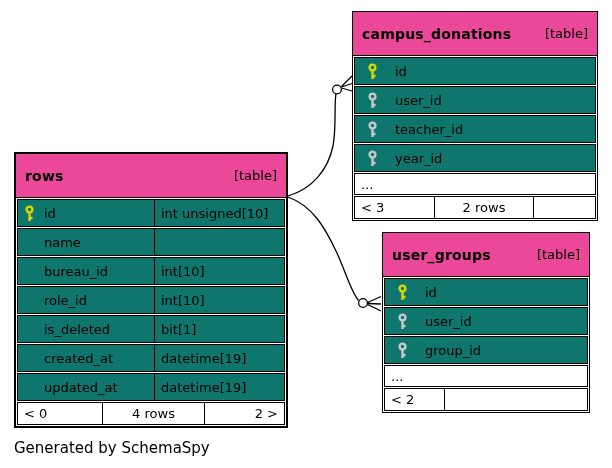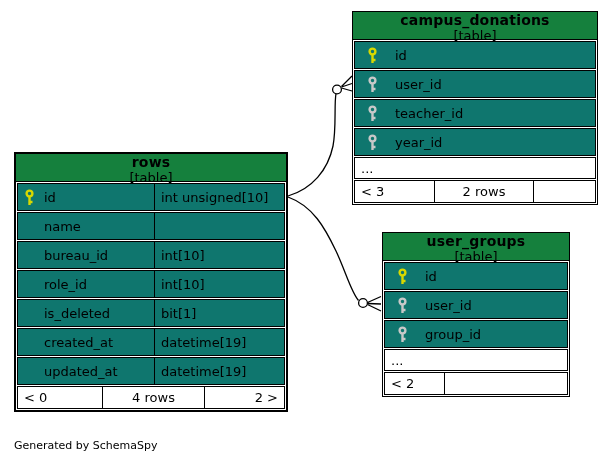--- a/index.html
+++ b/index.html
@@ -3,23 +3,23 @@
 <meta charset="utf-8">
 <style>
   html,body { margin:0; padding:0; }
   body {
     width:612px; height:468px; background:#ffffff; position:relative; overflow:hidden;
     font-family:"DejaVu Sans","Liberation Sans",sans-serif; color:#000;
   }
   .tbl { position:absolute; background:#fff; border:1px solid #000; box-sizing:border-box; }
   .tbl-users { border-width:2px; }
   .thead {
-    background:#15803d; border-bottom:1px solid #000;
+    background:#ec4899; border-bottom:1px solid #000;
     display:flex; justify-content:space-between; align-items:center;
-    height:27px; padding:0 9px;flex-direction:column;
+    height:27px; padding:8px 9px;
   }
   .tname { font-weight:bold; font-size:14px; letter-spacing:0.2px; }
   .tbadge { font-size:13px; }
   .trow {
     border:1px solid #000; margin:1px 1px 0 1px; height:26px;
     display:flex; align-items:center; font-size:13px; background:#0f766e;
   }
   .keyslot { width:12px; height:17px; flex:0 0 12px; display:inline-block; }
   .pk { color:#d8d800; }
   .fk { color:#c8c8c8; }
@@ -46,23 +46,23 @@
   .f-center { justify-content:center; border-left:1px solid #000; }
   .f-right { flex:1; justify-content:flex-end; padding-right:6px; border-left:1px solid #000; }
   .tbl-users .f-left { flex:0 0 84px; }
   .tbl-users .f-center { flex:0 0 102px; }
   .tbl-campus .f-left { flex:0 0 79px; }
   .tbl-campus .f-center { flex:0 0 99px;text-align:center; }
   .tbl-groups .f-left { flex:0 0 59px; }
   .tbl-groups .f-center { flex:0 0 77px; }
   .tbl-campus { left:352px; top:11px; width:246px; }
   .tbl-users  { left:14px;  top:152px; width:274px; }
-  .tbl-groups { left:382px; top:232px; width:188px; }
+  .tbl-groups { left:382px; top:232px; width:208px; }
   #rels { position:absolute; left:0; top:0; pointer-events:none; z-index:6; }
-  .caption { position:absolute; left:14px; top:439px; font-size:11px; }
+  .caption { position:absolute; left:14px; top:439px; font-size:15px; }
 </style>
 </head>
 <body>
 
 <div class="tbl tbl-campus wide">
   <div class="thead">
     <span class="tname">campus_donations</span>
     <span class="tbadge">[table]</span>
   </div>
   <div class="trow">

